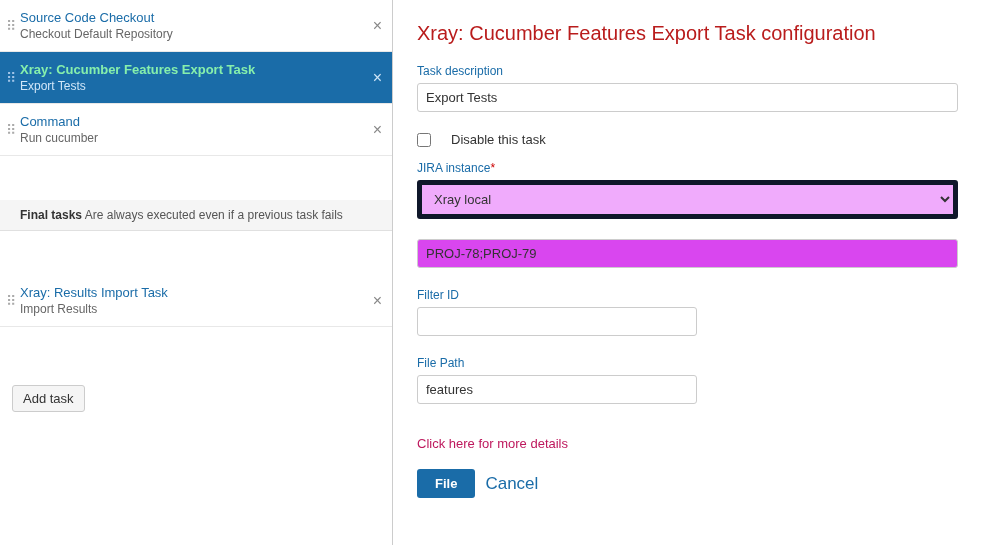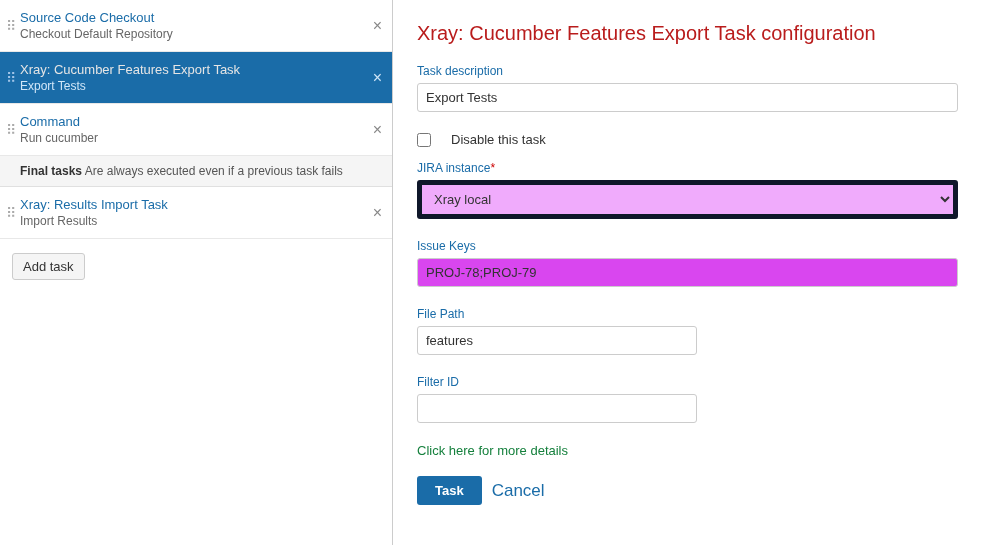--- a/index.html
+++ b/index.html
@@ -15,20 +15,21 @@
     }
 
     
     .left-panel {
       width: 393px;
       min-width: 393px;
       border-right: 1px solid #ccc;
       display: flex;
       flex-direction: column;
       background: #fff;
+      gap: 44px;
     }
 
     .task-item {
       position: relative;
       padding: 10px 36px 10px 20px;
       border-bottom: 1px solid #e8e8e8;
       cursor: pointer;
     }
     .task-item::before {
       content: '⠿';
@@ -48,22 +49,22 @@
     .task-item .task-subtitle {
       color: #666;
       font-size: 12px;
       margin-top: 2px;
     }
 
     .task-item.active {
       background: #1a6ca8;
     }
     .task-item.active .task-title {
-      color: #e5e5e5;
-      font-weight: normal;
+      color: #86efac;
+      font-weight: bold;
     }
     .task-item.active .task-subtitle {
       color: #d0e6f8;
     }
     .task-item.active::before {
       color: #a0c4e8;
     }
 
     .task-item .remove-btn {
       position: absolute;
@@ -172,24 +173,25 @@
       width: 14px;
       height: 14px;
     }
     .disable-row label {
       font-size: 13px;
       color: #333;
     }
 
     .more-details-link {
       display: inline-block;
-      color: #15803d;
+      color: #be185d;
       font-size: 13px;
       text-decoration: none;
       margin-bottom: 14px;
+      margin-top: 12px;
     }
 
     .btn-row {
       display: flex;
       align-items: center;
       gap: 10px;
       margin-top: 4px;
     }
 
     .btn-save {
@@ -267,33 +269,32 @@
   </div>
 
   <div class="form-group">
     <label class="form-label">
       <span>JIRA instance</span><span class="required">*</span>
     </label>
     <select class="form-select"><option value="Xray local">Xray local</option></select>
   </div>
 
   <div class="form-group">
-    <label class="form-label">Issue Keys</label>
     <input class="form-input highlight" type="text" value="PROJ-78;PROJ-79" style="">
+  </div>
+
+  <div class="form-group">
+    <label class="form-label">Filter ID</label>
+    <input class="form-input" type="text" style="width: 280px;">
   </div>
 
   <div class="form-group">
     <label class="form-label">File Path</label>
     <input class="form-input" type="text" style="width: 280px;" value="features">
   </div>
 
-  <div class="form-group">
-    <label class="form-label">Filter ID</label>
-    <input class="form-input" type="text" style="width: 280px;">
-  </div>
-
   <a class="more-details-link" href="#">Click here for more details</a>
 
   <div class="btn-row">
-    <button class="btn-save">Task</button>
+    <button class="btn-save">File</button>
     <button class="btn-cancel">Cancel</button>
   </div>
 </div>
 
 </body></html>

